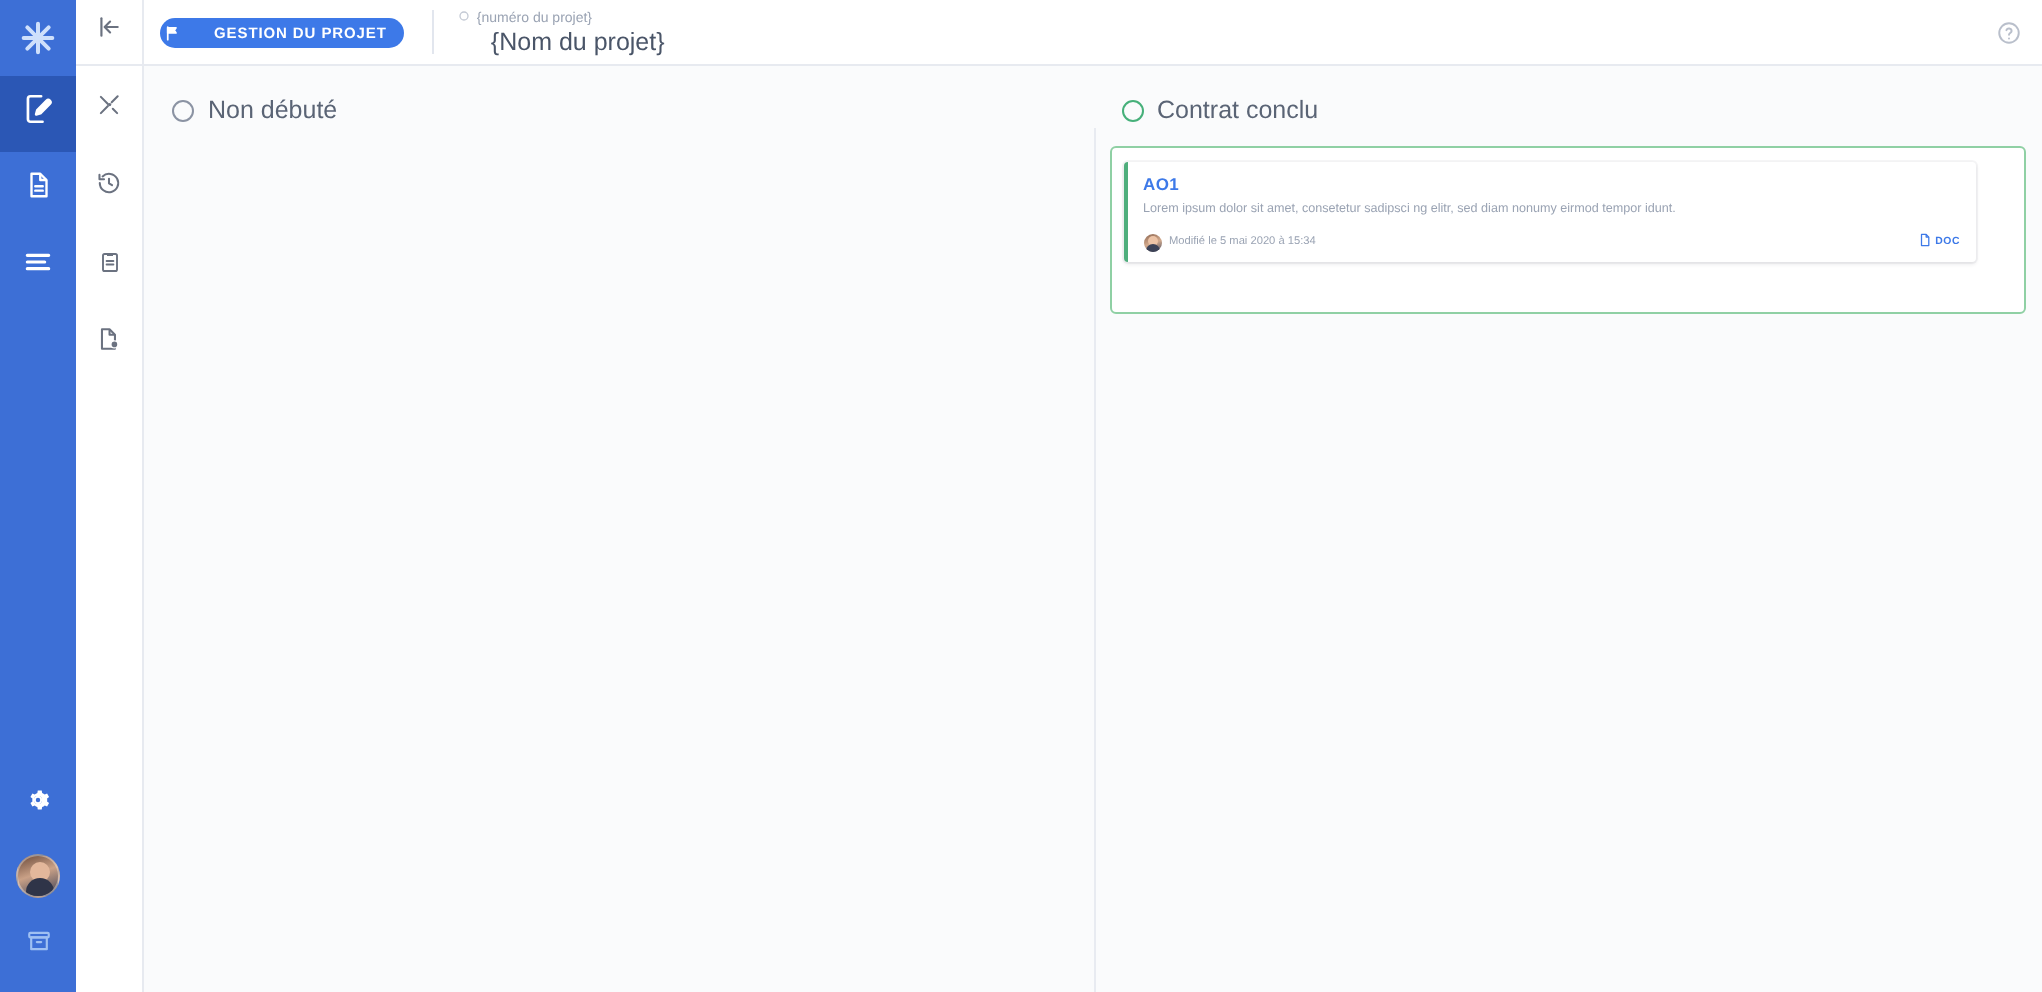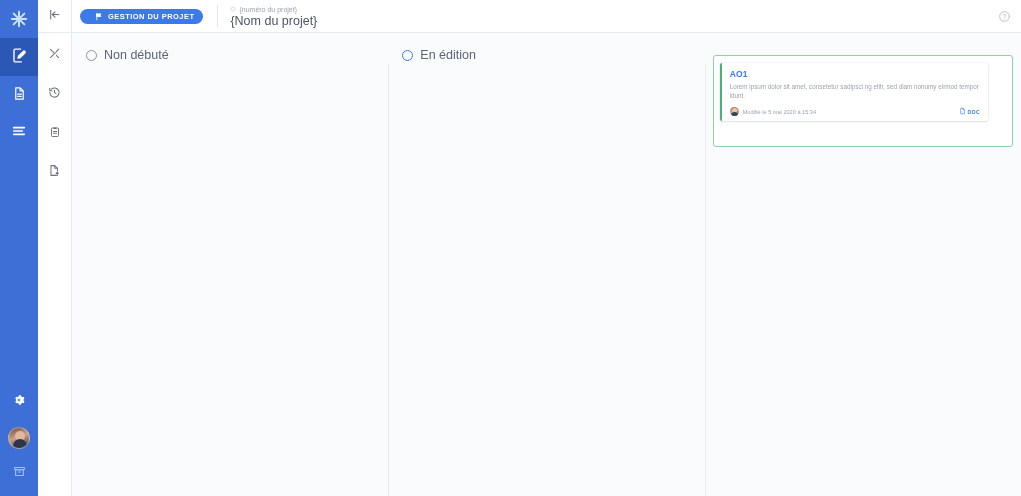--- a/index.html
+++ b/index.html
@@ -68,31 +68,31 @@
 
   
   .main { flex: 1 1 auto; display: flex; flex-direction: column; background: #fafbfc; min-width:0; }
 
   .topbar {
     height: 33px; flex: 0 0 33px; background: #ffffff;
     border-bottom: 1px solid #e7eaf0;
     display: flex; align-items: center; padding: 0 10px 0 8px;
   }
   .pill {
-    display: inline-flex; align-items: center; gap: 4px;
+    display: inline-flex; align-items: center; gap: 16px;
     background: #3d79e8; color: #fff;
-    border-radius: 10px; height: 15px; padding: 0 9px 0 15px;
+    border-radius: 10px; height: 15px; padding: 0 9px 0 2px;
     font-size: 7.5px; font-weight: bold; letter-spacing: .45px;
     white-space: nowrap; cursor: pointer;
   }
   .pill .pill-ic { display:flex; align-items:center; }
   .topbar-sep { width: 1px; height: 22px; background: #e2e6ee; margin: 0 12px 0 14px; }
   .proj { display: flex; flex-direction: column; justify-content: center; }
   .proj-num { display:flex; align-items:center; gap:3px; font-size: 7px; color: #9aa3b3; line-height: 9px; }
-  .proj-name { font-size: 12.5px; color: #4a5568; line-height: 14px; }
+  .proj-name { font-size: 12.5px; color: #4a5568; line-height: 14px; margin-left: 16px; }
   .topbar-right { margin-left: auto; display: flex; align-items: center; }
   .help { cursor: pointer; display:flex; }
 
   
   .board { flex: 1 1 auto; display: flex; position: relative; min-height: 0; }
   .col {
     flex: 1 1 0; min-width: 0; position: relative;
     padding: 13px 0 0 0;
   }
   .col + .col::before {
@@ -290,31 +290,28 @@
     <div class="board">
 
       <div class="col">
         <div class="col-head">
           <span class="dot"></span>
           <span class="col-title">Non débuté</span>
         </div>
         <div class="col-body"></div>
       </div>
 
+
+
+
       <div class="col">
         <div class="col-head">
-          <span class="dot blue"></span>
-          <span class="col-title">En édition</span>
+          <span class="dot green"></span>
+          <span class="col-title">Contrat conclu</span>
         </div>
-        <div class="col-body"></div>
-      </div>
-
-
-
-      <div class="col">
         <div class="col-body">
           <div class="dropzone">
             <div class="card">
               <div class="card-title">AO1</div>
               <div class="card-desc">Lorem ipsum dolor sit amet, consetetur sadipsci ng elitr, sed diam nonumy eirmod tempor idunt.</div>
               <div class="card-foot">
                 <span class="card-avatar"></span>
                 <span class="card-meta">Modifié le 5 mai 2020 à 15:34</span>
                 <span class="doc-badge">
                   <span>

